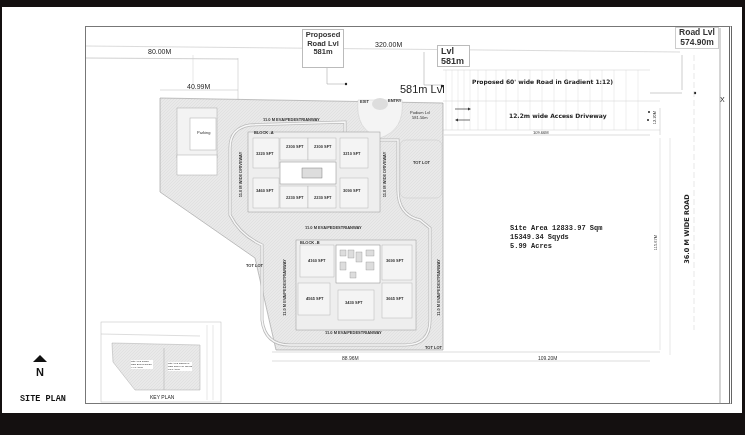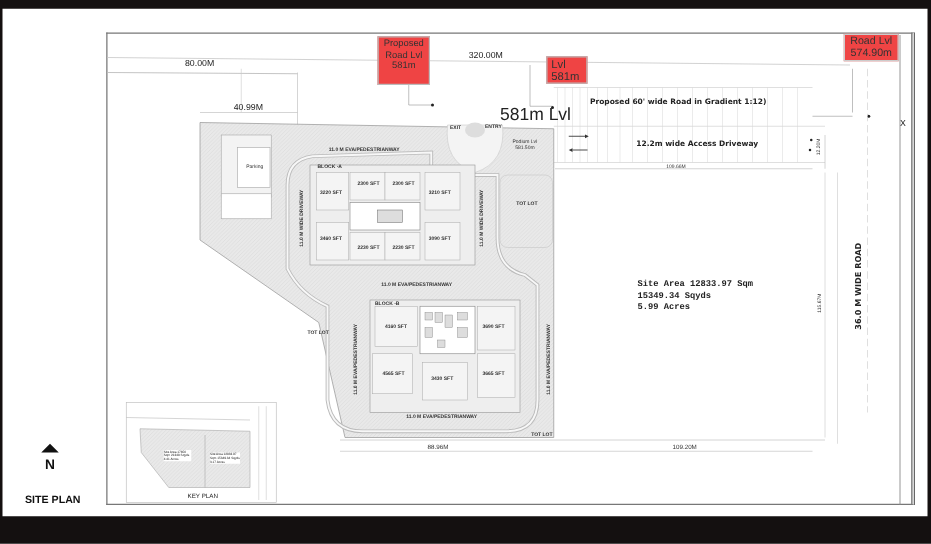--- a/index.html
+++ b/index.html
@@ -1,21 +1,21 @@
 <!DOCTYPE html>
 <html><head>
 <meta charset="utf-8">
 <style>
   html,body{margin:0;padding:0;}
   body{width:745px;height:435px;background:#141010;position:relative;overflow:hidden;font-family:"Liberation Sans",sans-serif;}
   .sheet{position:absolute;left:2px;top:7px;width:740px;height:406px;background:#fff;}
   .frame{position:absolute;left:85px;top:26px;width:647px;height:378px;border:1px solid #777;border-right:3px double #666;box-sizing:border-box;}
   svg{position:absolute;left:0;top:0;}
   .lbl{position:absolute;color:#222;white-space:nowrap;}
-  .box{position:absolute;background:#ef4444;border:1px solid #bbb;text-align:center;color:#333;line-height:1.15;}
+  .box{position:absolute;background:#ffffff;border:1px solid #bbb;text-align:center;color:#333;line-height:1.15;font-weight:bold;}
   .tiny{font-size:4px;font-weight:bold;color:#333;}
   .vert{transform:rotate(-90deg);transform-origin:center;}
   .north{position:absolute;left:20px;top:355px;width:40px;text-align:center;}
 </style>
 </head>
 <body>
 
 <div class="sheet"></div>
 <div class="frame"></div>
 
@@ -147,21 +147,21 @@
 <div class="box" style="left:409px;top:45px;width:28px;height:20px;font-size:9px;text-align:left;padding-left:3px;margin-left:28px;">
   <div>Lvl</div>
   <div>581m</div>
 </div>
 <div class="box" style="left:675px;top:27px;width:42px;height:20px;font-size:8.5px;border-color:#ccc;">
   <div>Road Lvl</div>
   <div>574.90m</div>
 </div>
 <div class="lbl" style="left:148px;top:48px;font-size:7px;">80.00M</div>
 <div class="lbl" style="left:187px;top:83px;font-size:7px;">40.99M</div>
-<div class="lbl" style="left:360px;top:83px;font-size:14px;padding-left:40px;">581m Lvl</div>
+<div class="lbl" style="left:360px;top:83px;font-size:11px;padding-left:40px;">581m Lvl</div>
 <div class="lbl tiny" style="left:360px;top:99px;">EXIT</div>
 <div class="lbl tiny" style="left:388px;top:98px;">ENTRY</div>
 <div class="lbl tiny" style="left:410px;top:110px;text-align:center;font-weight:normal;">
   <div>Podium Lvl</div>
   <div>581.50m</div>
 </div>
 
 <div class="lbl" style="left:472px;top:78px;font-size:6px;font-weight:bold;font-family:'DejaVu Sans',sans-serif;">Proposed 60' wide Road in Gradient 1:12)</div>
 <div class="lbl" style="left:509px;top:112px;font-size:6px;font-weight:bold;font-family:'DejaVu Sans',sans-serif;">12.2m wide Access Driveway</div>
 <div class="lbl tiny" style="left:533px;top:130px;font-weight:normal;">109.66M</div>
@@ -211,13 +211,13 @@
 <div class="lbl tiny" style="left:538px;top:355px;font-weight:normal;font-size:5px;">109.20M</div>
 
 <div class="lbl" style="left:150px;top:394px;font-size:5px;">KEY PLAN</div>
 <div class="lbl" style="left:131px;top:360px;font-size:2.5px;width:22px;white-space:normal;background:#fff;">Site Area 17850 Sqm 21348 Sqyds 4.41 Acres</div>
 <div class="lbl" style="left:168px;top:362px;font-size:2.5px;width:24px;white-space:normal;background:#fff;">Site Area 12833.97 Sqm 15349.34 Sqyds 3.17 Acres</div>
 
 <div class="north">
   <div style="width:0;height:0;margin:0 auto;border-left:7px solid transparent;border-right:7px solid transparent;border-bottom:7px solid #111;"></div>
   <div style="font-size:11px;font-weight:bold;margin-top:4px;color:#111;">N</div>
 </div>
-<div class="lbl" style="left:20px;top:394px;font-size:8.5px;font-weight:bold;color:#111;font-family:Liberation Sans, sans-serif;">SITE PLAN</div>
+<div class="lbl" style="left:20px;top:394px;font-size:8.5px;font-weight:bold;color:#111;font-family:Liberation Mono, monospace;">SITE PLAN</div>
 
 </body></html>

